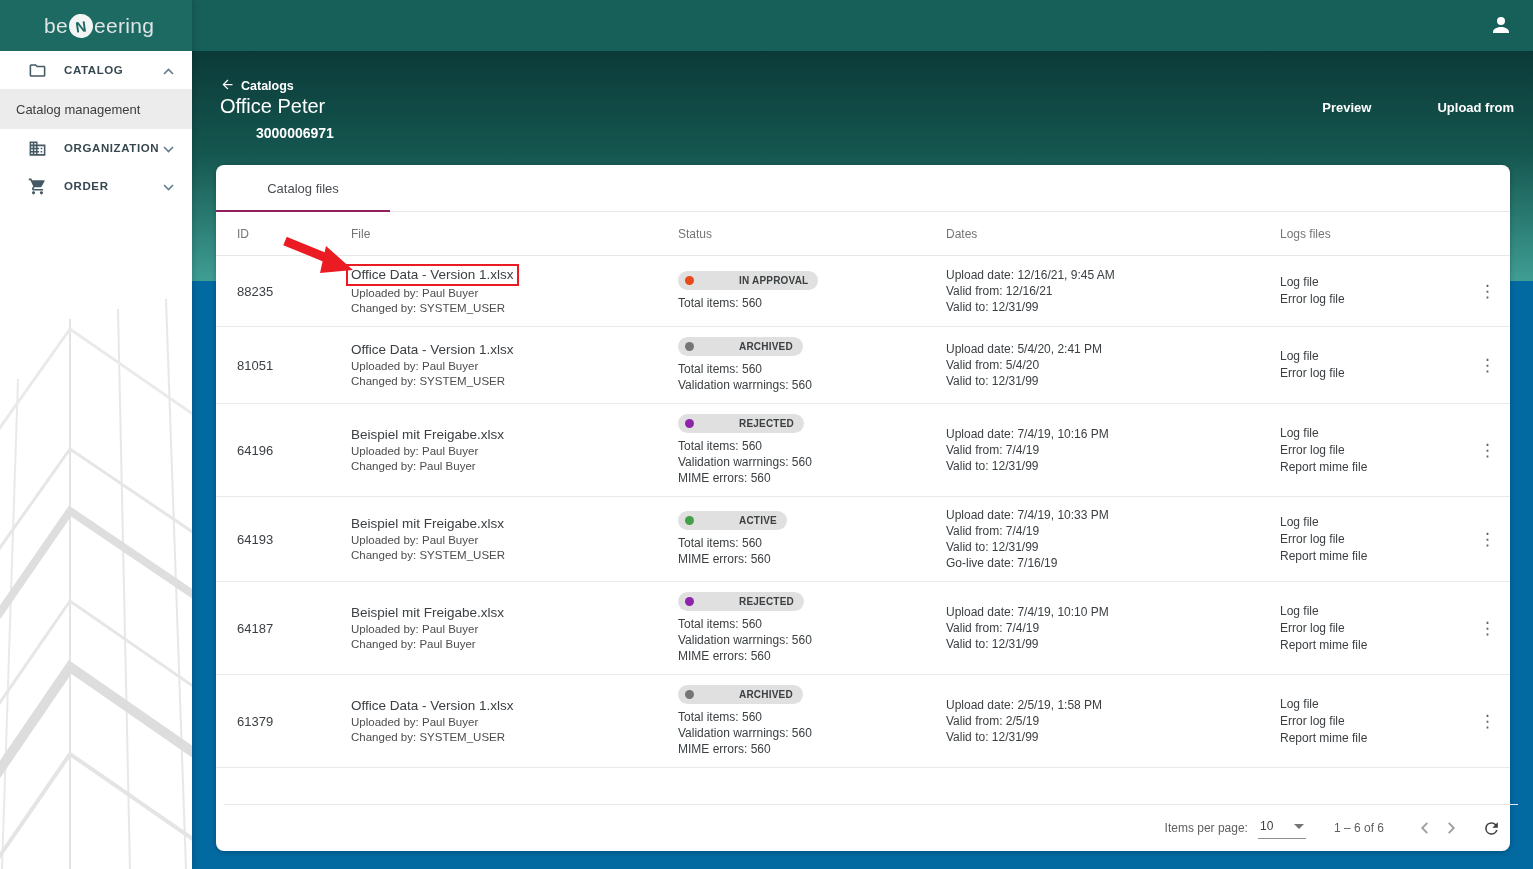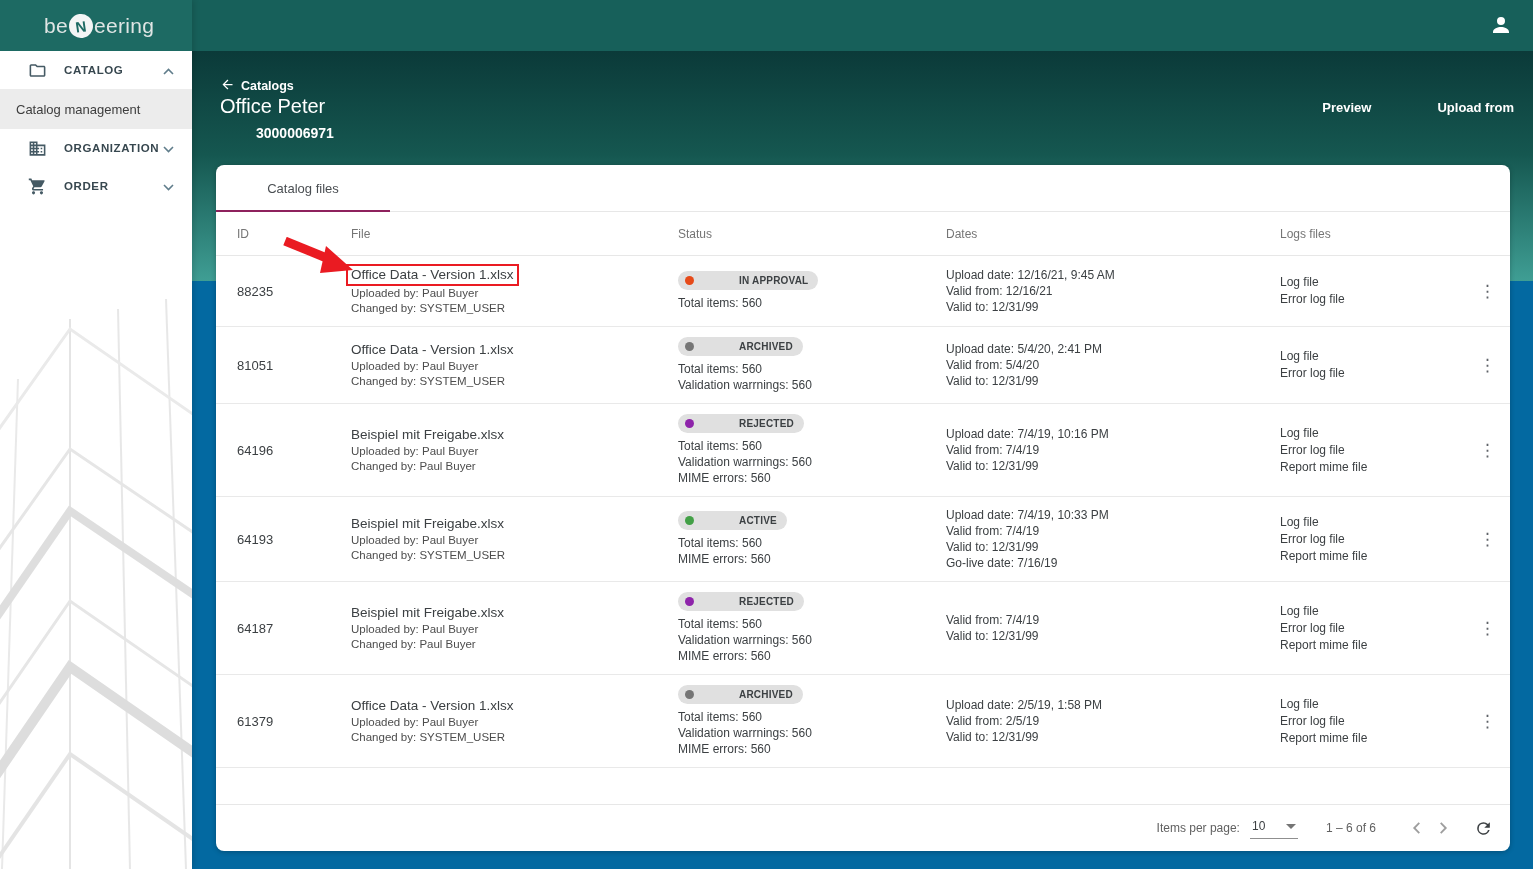--- a/index.html
+++ b/index.html
@@ -57,21 +57,21 @@
   .badge .dot { width:9px; height:9px; border-radius:50%; }
   .badge .blabel { font-size:10px; font-weight:700; letter-spacing:.2px; color:#3c4043;margin-left:39px; }
   .dot-approval { background:#e64a19; } .dot-archived { background:#757575; }
   .dot-rejected { background:#8e24aa; } .dot-active { background:#43a047; }
   .line { font-size:12px; color:#3c4043; line-height:16px; }
   .loglink { font-size:12px; color:#3c4043; line-height:17px; cursor:pointer; }
   .kebab { font-size:17px; color:#5f6368; text-align:center; cursor:pointer; width:24px; margin-left:20px;
            letter-spacing:1px; line-height:17px; }
 
   
-  .tfoot { position:absolute; left:0; bottom:0; width:100%; height:47px; border-top:1px solid #e7e7e7;
+  .tfoot { position:absolute; left:8px; bottom:0; width:100%; height:47px; border-top:1px solid #e7e7e7;
            display:flex; align-items:center; justify-content:flex-end; padding-right:14px;
            font-size:12px; color:#616161; border-radius:0 0 8px 8px; }
   .pp-select { display:flex; align-items:center; justify-content:space-between; width:48px; margin:0 4px 0 10px;
                border-bottom:1px solid #8f8f8f; padding:2px 2px 5px 2px; cursor:pointer; color:#3c4043; }
   .caret { width:0; height:0; border-left:5px solid transparent; border-right:5px solid transparent;
            border-top:5px solid #757575; }
   .range { margin:0 28px 0 24px; color:#616161; }
   .pagebtn { width:26px; height:26px; display:flex; align-items:center; justify-content:center; cursor:pointer; }
   .refresh { margin-left:14px; }
 
@@ -327,20 +327,21 @@
         <div>
           <span class="badge">
               <span class="dot dot-rejected"></span>
               <span class="blabel">REJECTED</span>
             </span>
           <div class="line">Total items: 560</div>
           <div class="line">Validation warrnings: 560</div>
           <div class="line">MIME errors: 560</div>
         </div>
         <div>
+          <div class="line">Upload date: 7/4/19, 10:10 PM</div>
           <div class="line">Valid from: 7/4/19</div>
           <div class="line">Valid to: 12/31/99</div>
         </div>
         <div>
           <div class="loglink">Log file</div>
           <div class="loglink">Error log file</div>
           <div class="loglink">Report mime file</div>
         </div>
         <div>
             <div class="kebab">⋮</div>

